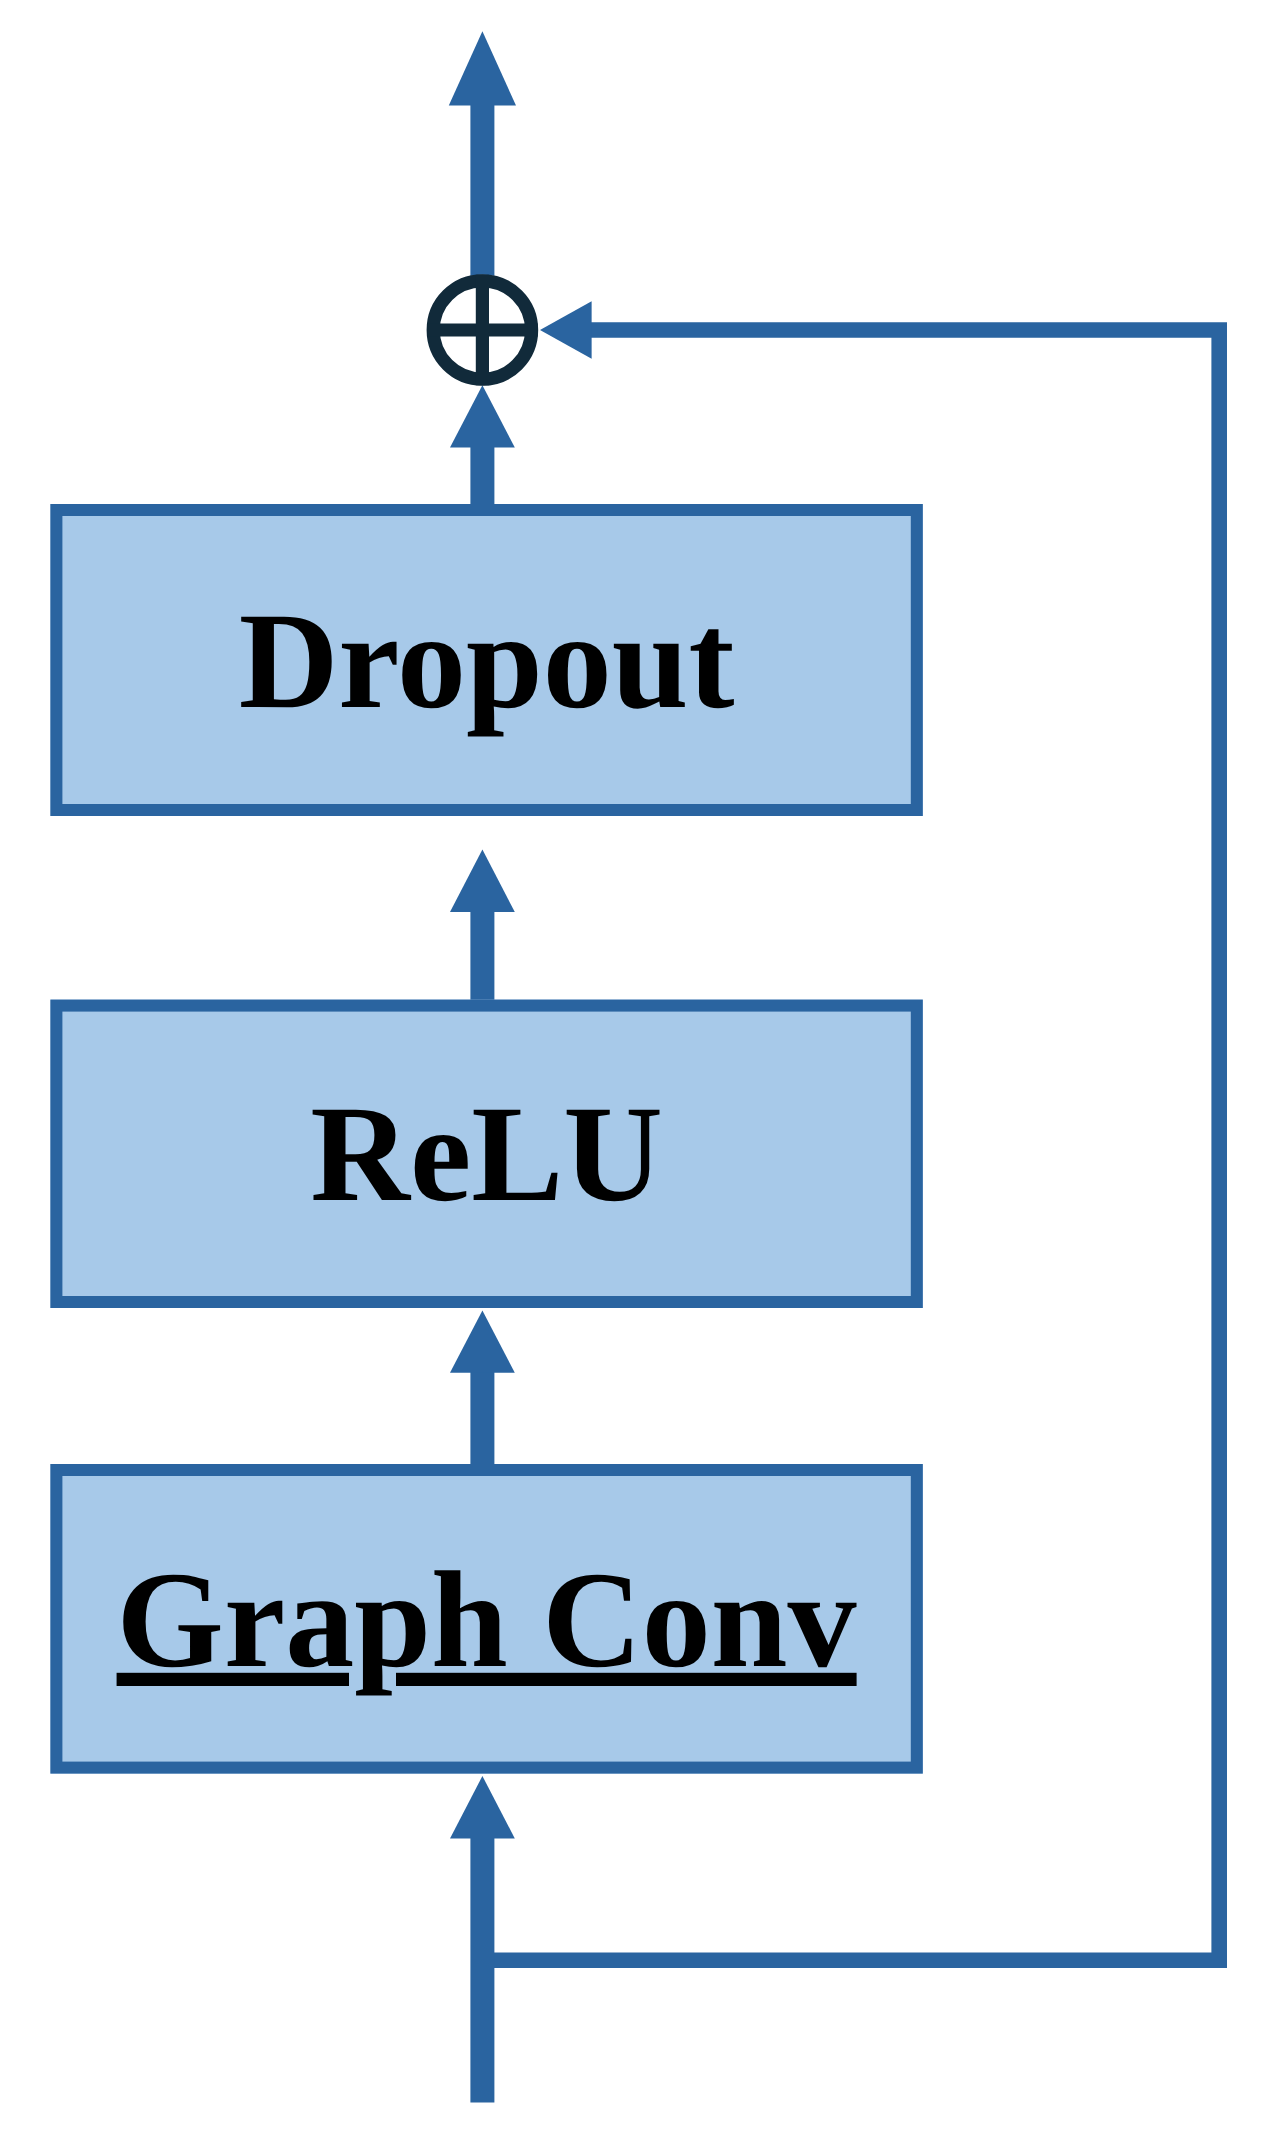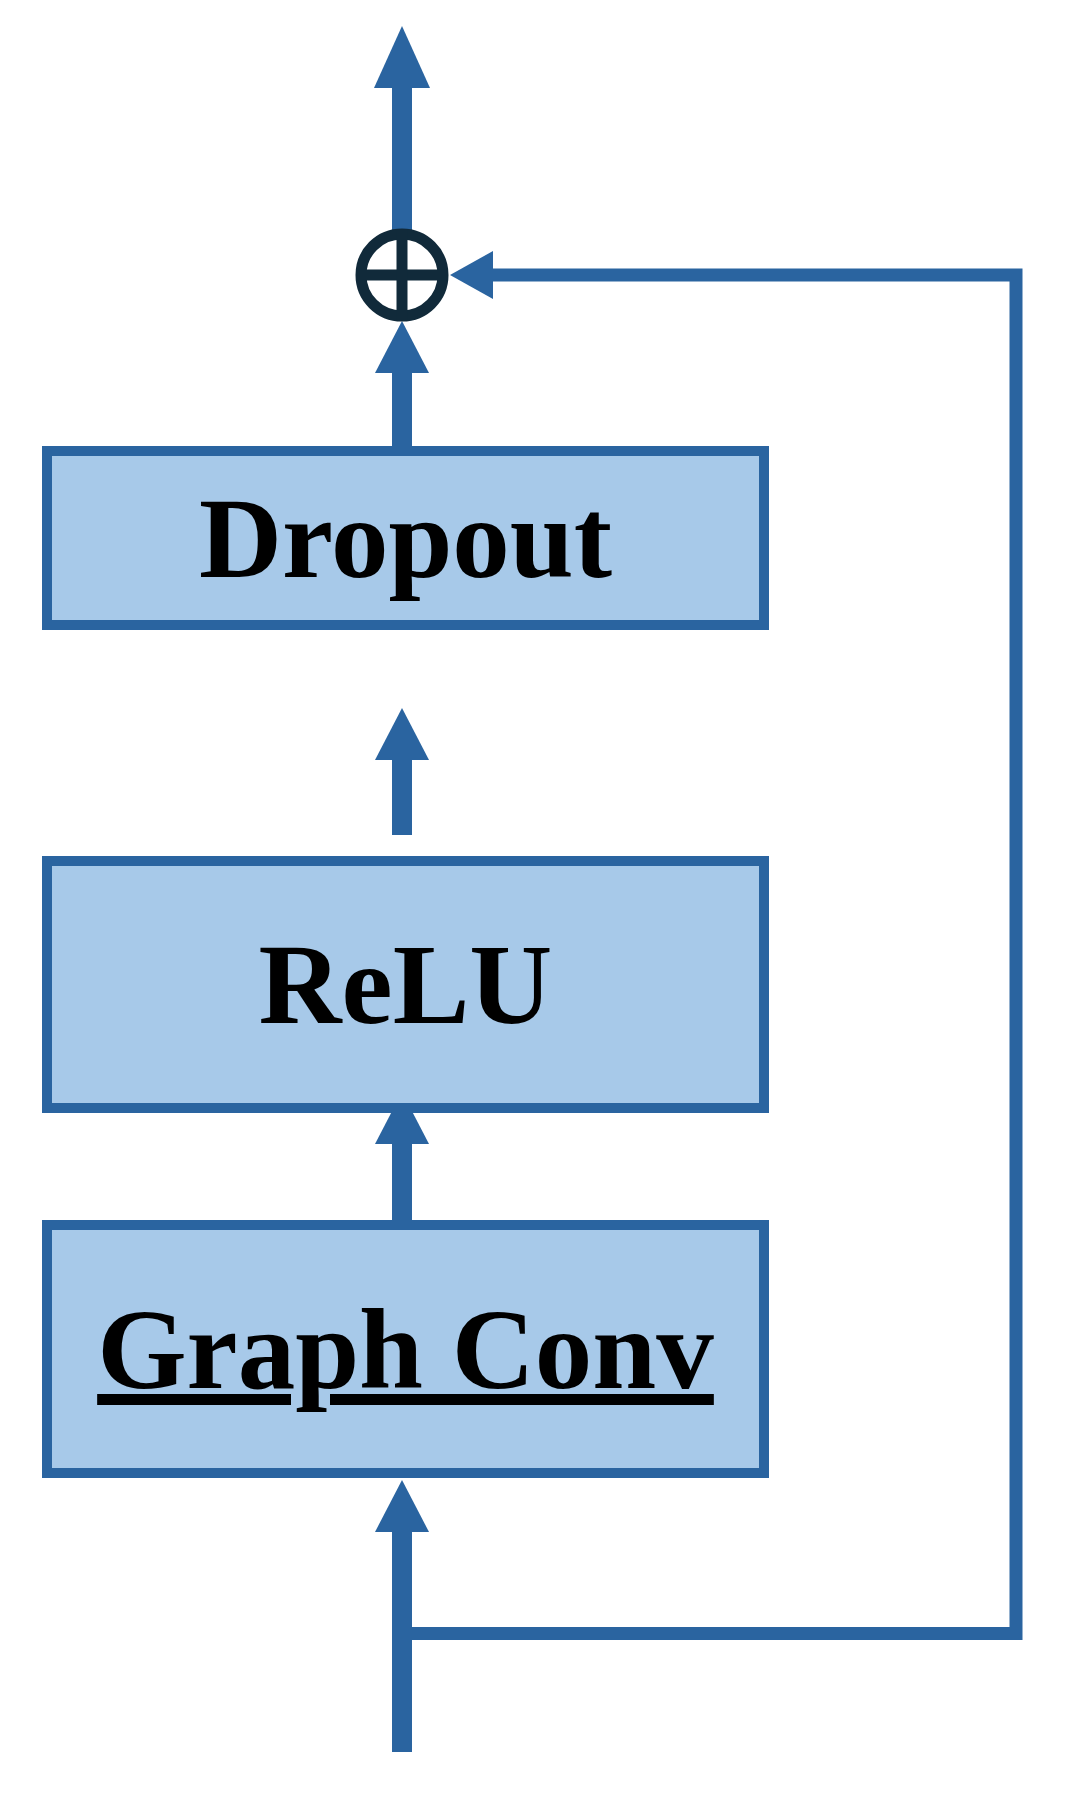--- a/index.html
+++ b/index.html
@@ -46,22 +46,22 @@
     align-items: center;
     justify-content: center;
   }
   .block-label {
     font-size: 115px;
     font-weight: bold;
     color: var(--c-text, #000000);
     line-height: 1;
     white-space: nowrap;
   }
-  #block-dropout    { top: 446px;  height: 184px; }
-  #block-relu       { top: 833px;  height: 257px; margin-top: 23px; }
+  #block-dropout    { top: 420px;  height: 260px; }
+  #block-relu       { top: 833px;  height: 257px; }
   #block-graph-conv { top: 1220px; height: 258px; text-decoration: underline; }
 </style>
 </head>
 <body>
 
 <div id="canvas">
 
   <svg id="wires" viewBox="0 0 1065 1794">
 
     <g>

